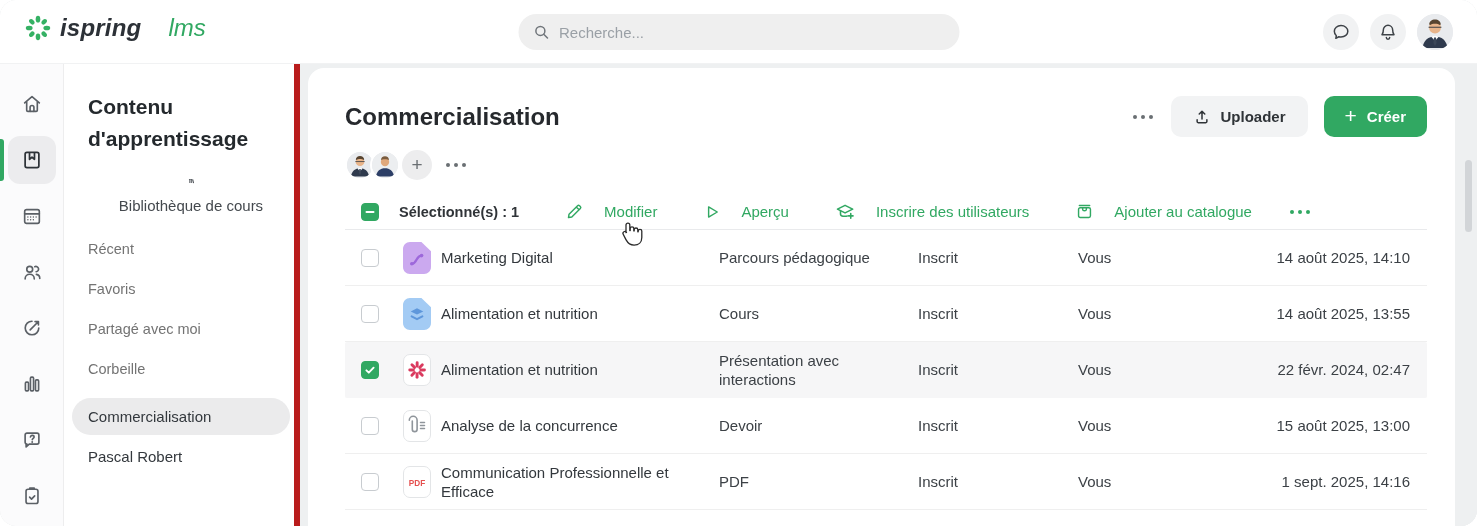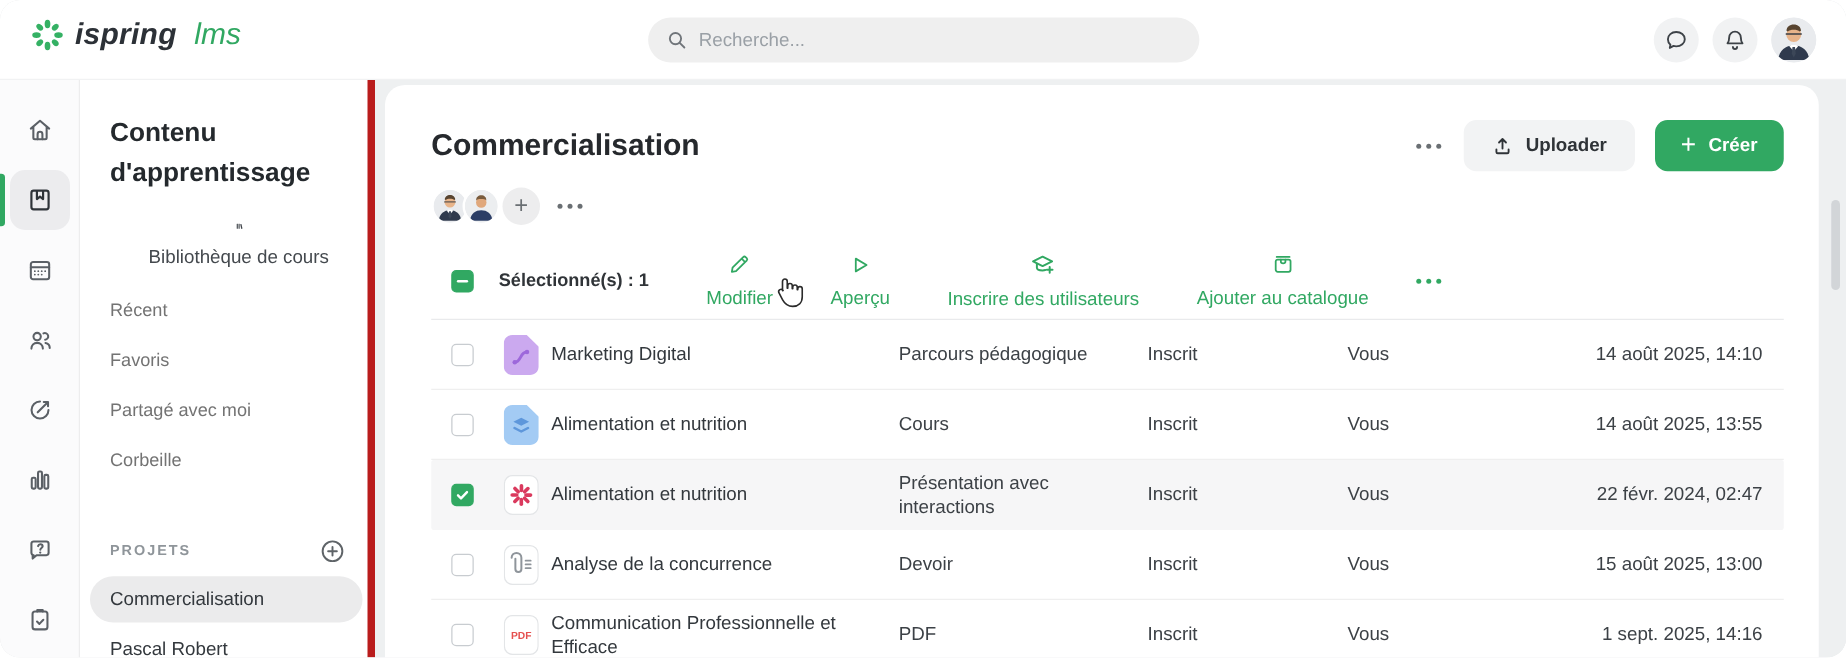--- a/index.html
+++ b/index.html
@@ -5,21 +5,21 @@
   * { margin:0; padding:0; box-sizing:border-box; }
   html,body { background:#ffffff; }
   body { font-family:"Liberation Sans","DejaVu Sans",sans-serif; width:1477px; height:526px; overflow:hidden; }
   .screen { position:relative; width:1477px; height:526px; background:#eef0f1; border-radius:16px; overflow:hidden; box-shadow:0 0 0 1px #e9ebec inset; }
 
   
   .topbar { position:absolute; top:0; left:0; right:0; height:64px; background:#fff; border-bottom:1px solid #f1f2f3; z-index:5; }
   .logo { position:absolute; left:25px; top:14px; display:flex; align-items:center; gap:9px;font-style:italic; }
   .logo-star { width:26px; height:26px; }
   .logo-word { font-size:24px; font-weight:bold; color:#2c3137; letter-spacing:.2px; }
-  .logo-suffix { font-size:24px; font-weight:400; color:var(--accent); margin-left:5px; }
+  .logo-suffix { font-size:24px; font-weight:400; color:var(--accent); margin-left:18px; }
   .searchbar { position:absolute; left:50%; transform:translateX(-50%); top:14px; width:441px; height:36px; background:#efefef; border-radius:18px; display:flex; align-items:center; padding:0 14px; gap:9px; }
   .searchbar svg { flex:0 0 auto; }
   .search-input { border:none; outline:none; background:transparent; font-size:15px; color:#3c4043; width:100%; font-family:inherit; }
   .search-input::placeholder { color:#9aa0a6; }
   .topbar-right { position:absolute; right:24px; top:14px; display:flex; gap:11px; align-items:center; }
   .circle-btn { width:36px; height:36px; border-radius:50%; background:#f1f2f3; display:flex; align-items:center; justify-content:center; cursor:pointer; }
   .avatar { width:36px; height:36px; border-radius:50%; overflow:hidden; background:#e8eaed; }
   .avatar svg, .mini-avatar svg { display:block; width:100%; height:100%; }
 
   
@@ -61,21 +61,21 @@
   .mini-avatar + .mini-avatar { margin-left:-5px; }
   .add-collab { width:30px; height:30px; border-radius:50%; background:#ededee; color:#6a6f73; font-size:19px; display:flex; align-items:center; justify-content:center; margin-left:2px; cursor:pointer; }
   .avatar-row .dots { margin-left:12px; }
 
   
   .toolbar { display:flex; align-items:center; margin-top:21px; padding-bottom:7px; border-bottom:1px solid #e9eaec; }
   .cb { width:18px; height:18px; border-radius:4px; border:1.5px solid #c8ccd0; background:#fff; flex:0 0 auto; cursor:pointer; display:flex; align-items:center; justify-content:center; }
   .cb.on { background:var(--accent); border-color:var(--accent); }
   .toolbar .cb { margin-left:16px; }
   .sel-label { margin-left:20px; font-size:14.5px; font-weight:bold; color:#303438; }
-  .tb-action { display:flex; align-items:center; gap:9px; color:var(--accent); font-size:15px; cursor:pointer; margin-left:46px;flex-direction:column; }
+  .tb-action { display:flex; align-items:center; gap:20px; color:var(--accent); font-size:15px; cursor:pointer; margin-left:46px; }
   .tb-action:first-of-type { margin-left:38px; }
   .toolbar .dots { margin-left:36px; }
 
   
   .trow { display:flex; align-items:center; height:56px; border-bottom:1px solid #efefef; cursor:pointer; }
   .trow.checked { background:#f6f6f7; border-bottom-color:#f6f6f7; border-radius:2px; }
   .cell-cb { margin-left:16px; }
   .ricon { width:28px; height:32px; margin-left:24px; flex:0 0 auto; }
   .ricon svg { display:block; }
   .cell-name { width:278px; margin-left:10px; font-size:15px; color:#33383d; line-height:19px; padding-right:16px; }
@@ -223,29 +223,20 @@
           <span>Favoris</span>
         </div>
       <div class="sb-item">
           <span>Partagé avec moi</span>
         </div>
       <div class="sb-item">
           <span>Corbeille</span>
         </div>
     </div>
 
-    <div class="sb-projects-head">
-      <span class="sb-projects-label">PROJETS</span>
-      <span class="sb-proj-add">
-        <svg width="22" height="22" viewBox="0 0 24 24" fill="none" stroke="currentColor" stroke-width="1.7" stroke-linecap="round">
-          <circle cx="12" cy="12" r="8.6"></circle>
-            <path d="M12 8.2v7.6M8.2 12h7.6"></path>
-        </svg>
-      </span>
-    </div>
 
     <div class="sb-proj-list">
       <div class="sb-proj selected">
           <span>Commercialisation</span>
         </div>
       <div class="sb-proj">
           <span>Pascal Robert</span>
         </div>
     </div>
   </div>

